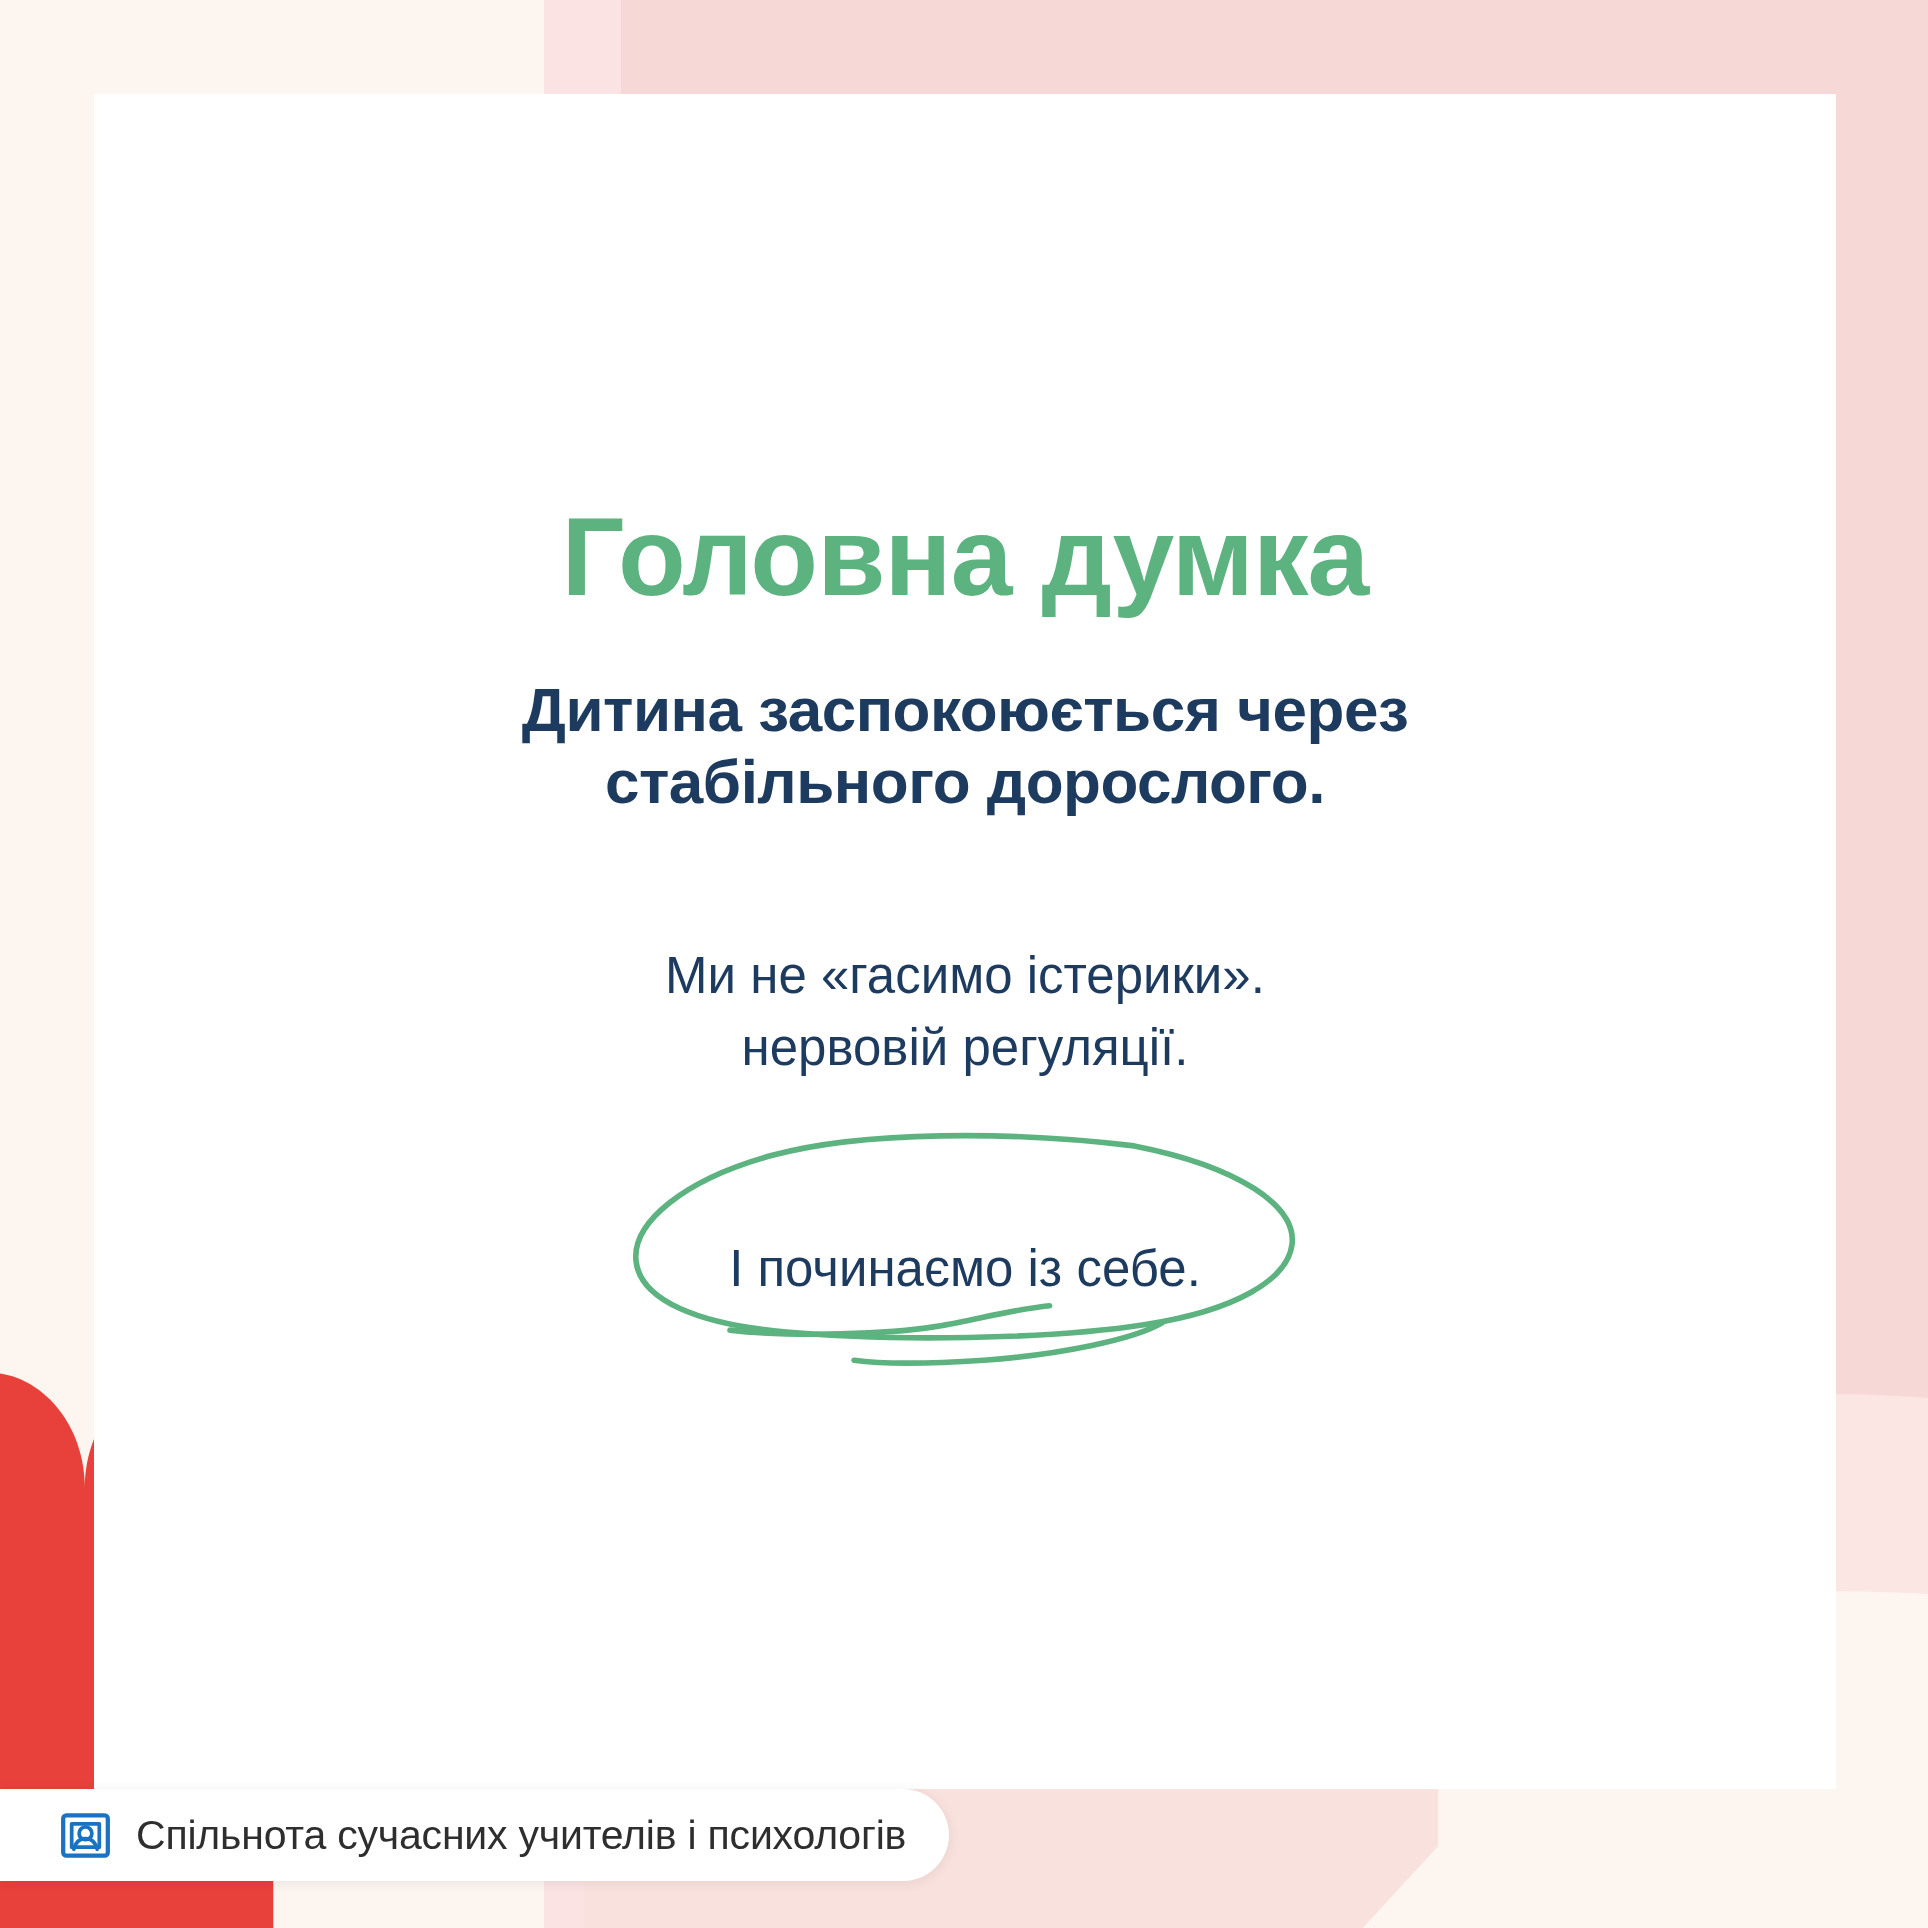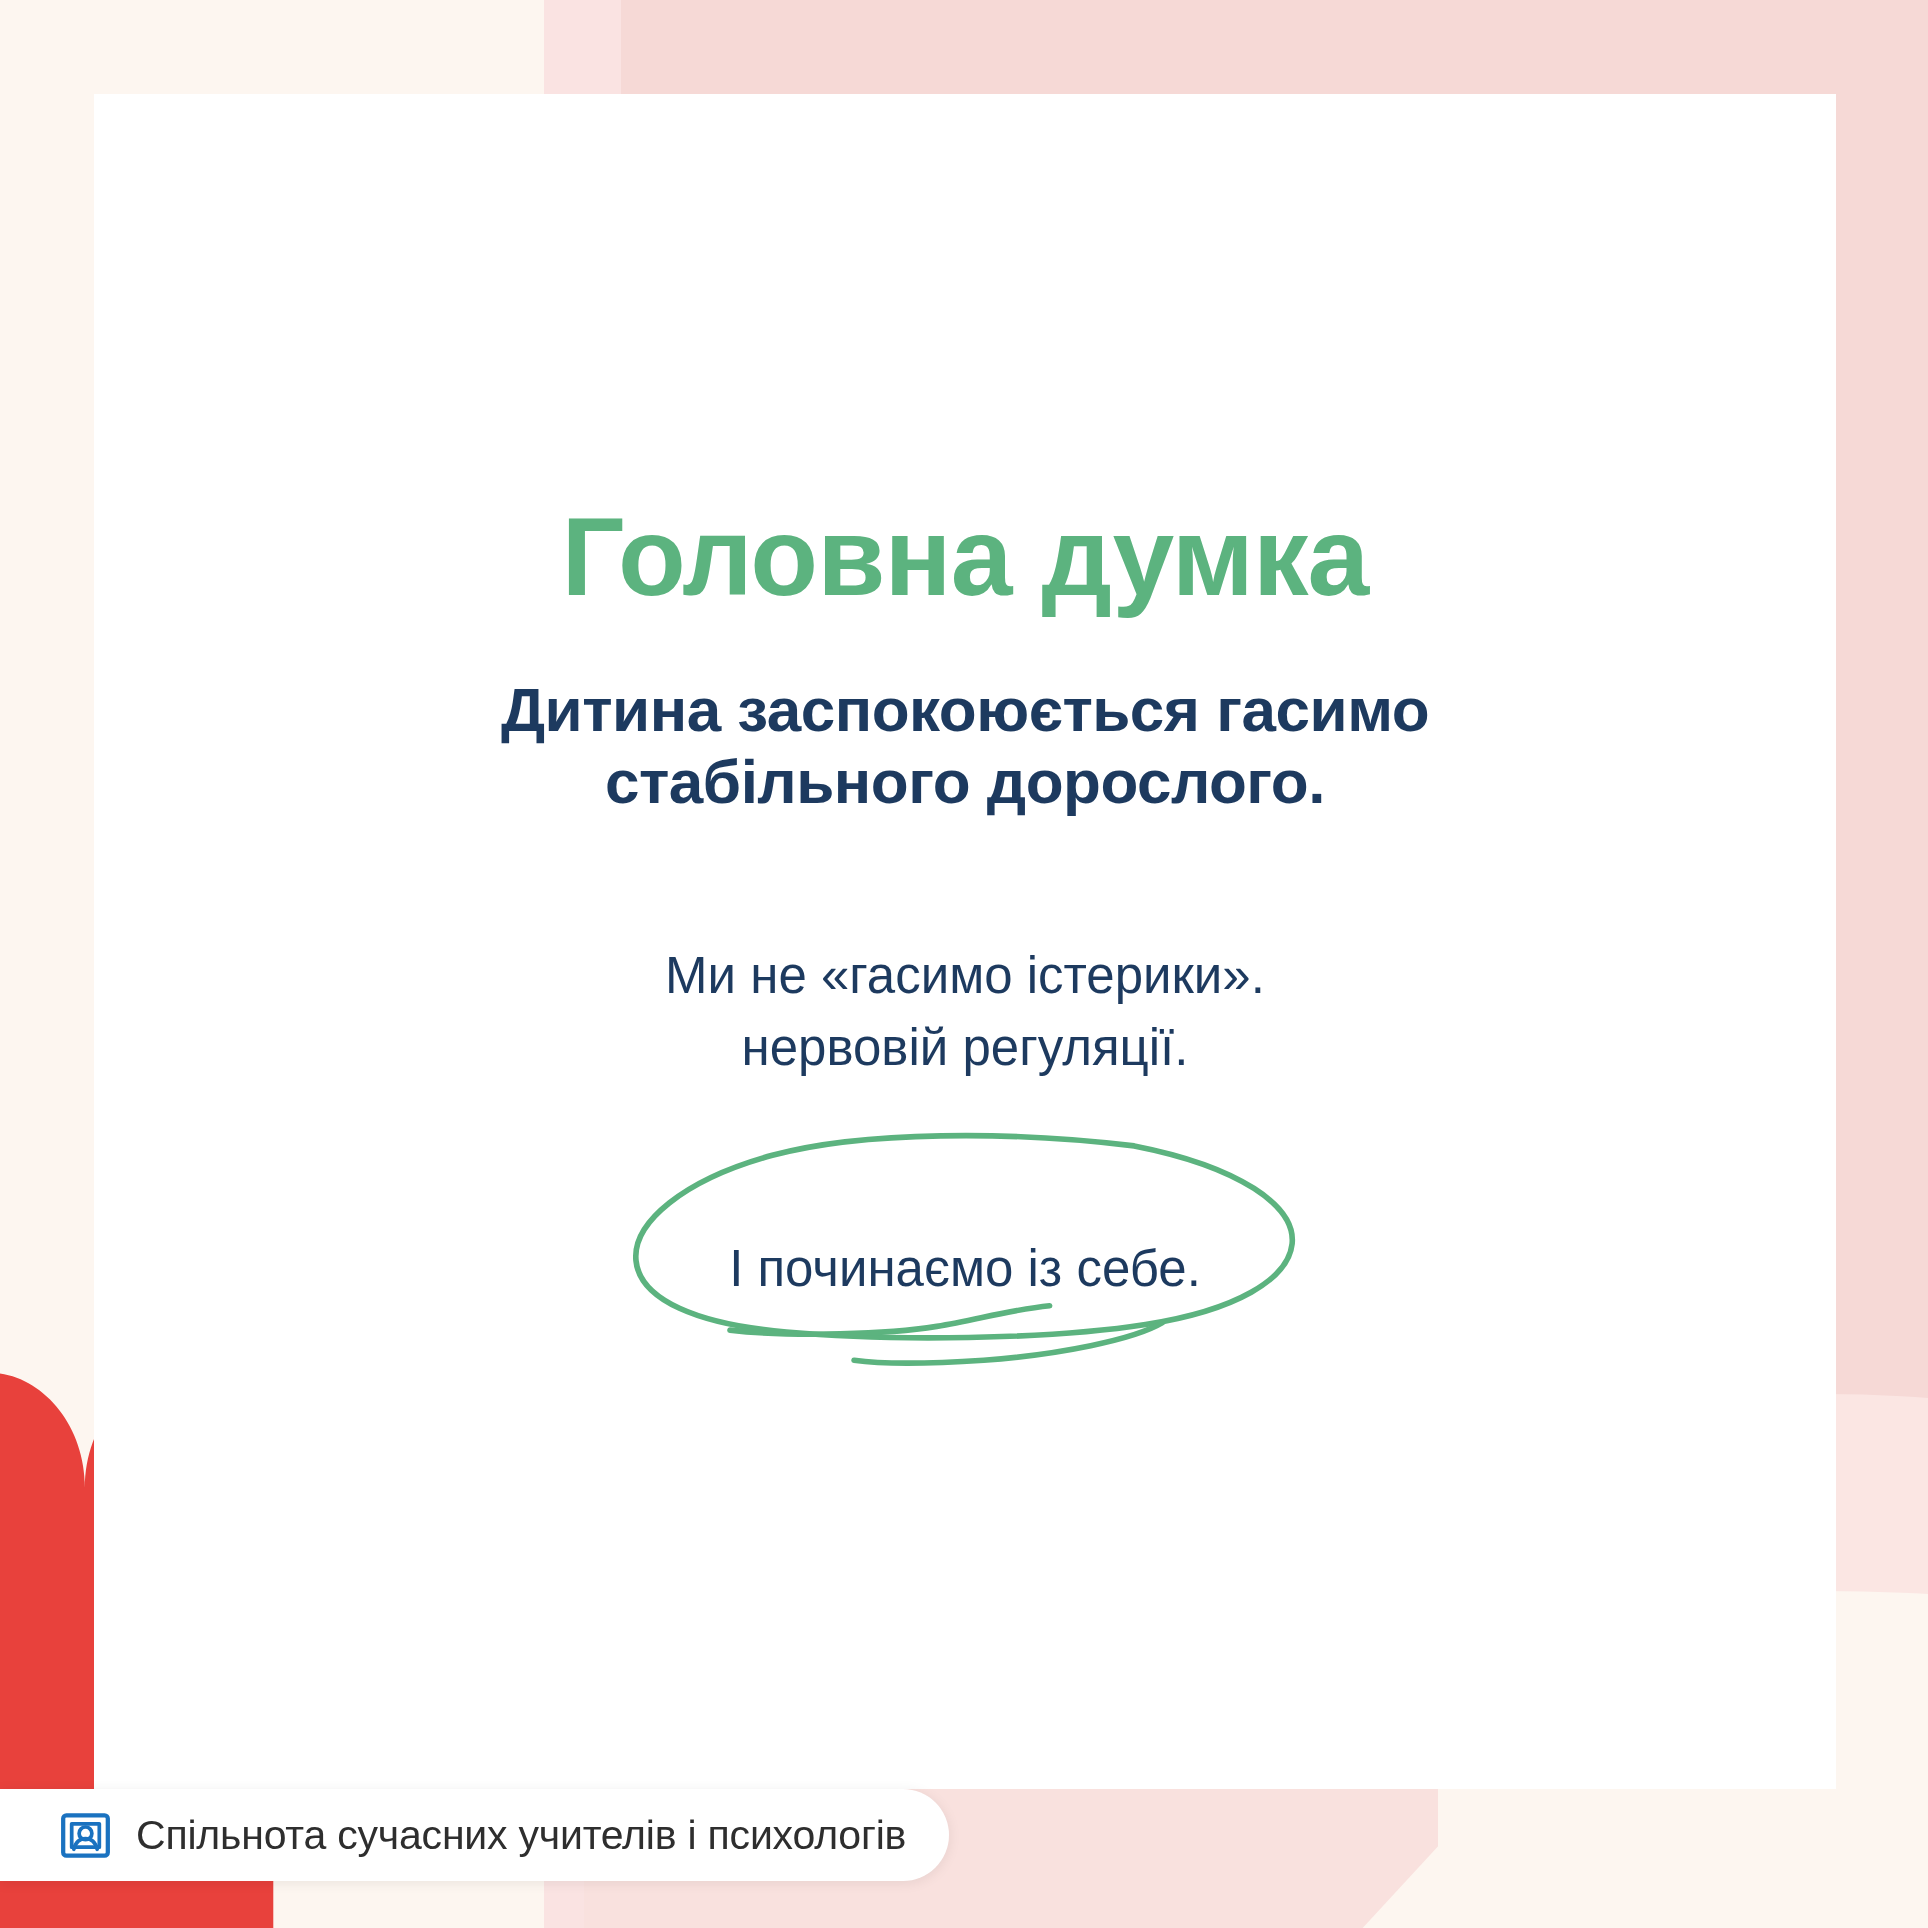--- a/index.html
+++ b/index.html
@@ -219,21 +219,21 @@
                C160 35 240 95 240 185 Z" fill="#e8413c"></path>
     </svg>
   </div>
 
   <div class="card">
 
     <div class="content">
 
       <h1 class="title">Головна думка</h1>
 
-      <h2 class="subtitle">Дитина заспокоюється гасимо стабільного дорослого.</h2>
+      <h2 class="subtitle">Дитина заспокоюється через стабільного дорослого.</h2>
 
       <div class="body-text">
         <span class="line">Ми не «гасимо істерики».</span>
         <span class="line">нервовій регуляції.</span>
       </div>
 
       <div class="circle-wrap">
         <svg viewBox="0 0 760 250" xmlns="http://www.w3.org/2000/svg" aria-hidden="true">
           <path d="M560 18
                    C430 2 270 2 175 28

